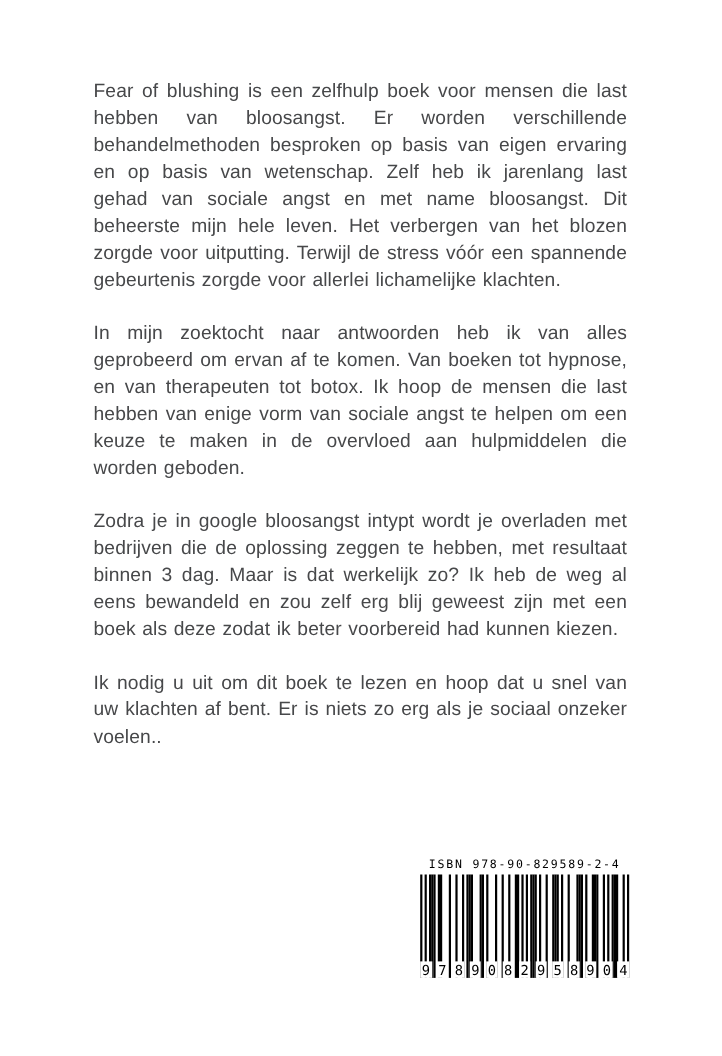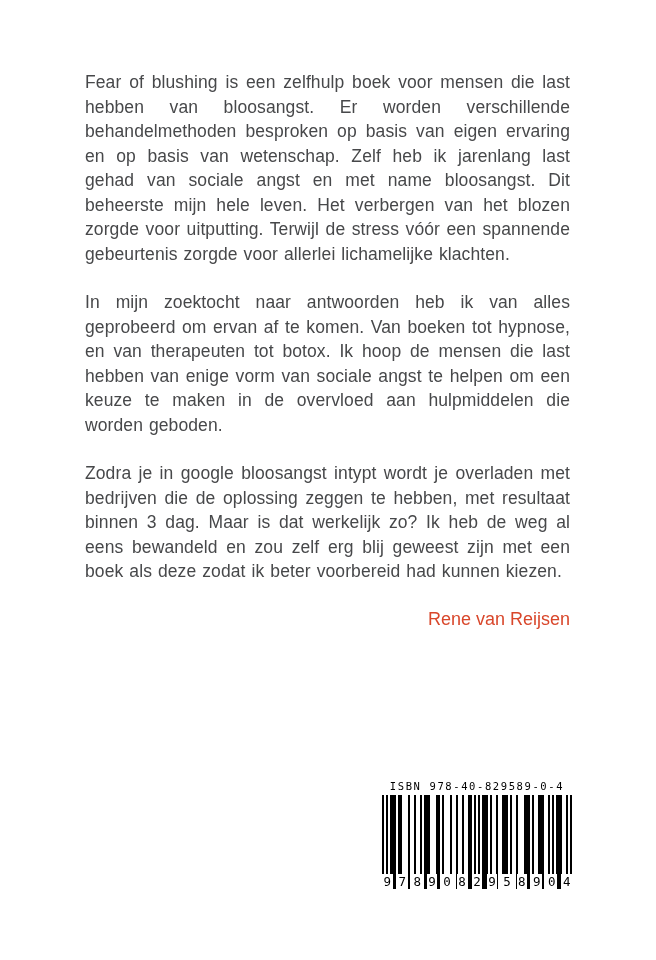--- a/index.html
+++ b/index.html
@@ -78,26 +78,26 @@
 </style>
 </head>
 <body>
 
 <div class="cover">
 
   <main class="blurb">
     <p>Fear of blushing is een zelfhulp boek voor mensen die last hebben van bloosangst. Er worden verschillende behandelmethoden besproken op basis van eigen ervaring en op basis van wetenschap. Zelf heb ik jarenlang last gehad van sociale angst en met name bloosangst. Dit beheerste mijn hele leven. Het verbergen van het blozen zorgde voor uitputting. Terwijl de stress vóór een spannende gebeurtenis zorgde voor allerlei lichamelijke klachten.</p>
     <p>In mijn zoektocht naar antwoorden heb ik van alles geprobeerd om ervan af te komen. Van boeken tot hypnose, en van therapeuten tot botox. Ik hoop de mensen die last hebben van enige vorm van sociale angst te helpen om een keuze te maken in de overvloed aan hulpmiddelen die worden geboden.</p>
     <p>Zodra je in google bloosangst intypt wordt je overladen met bedrijven die de oplossing zeggen te hebben, met resultaat binnen 3 dag. Maar is dat werkelijk zo? Ik heb de weg al eens bewandeld en zou zelf erg blij geweest zijn met een boek als deze zodat ik beter voorbereid had kunnen kiezen.</p>
+    <p>Ik nodig u uit om dit boek te lezen en hoop dat u snel van uw klachten af bent. Er is niets zo erg als je sociaal onzeker voelen..</p>
   </main>
 
-  <div class="author">Rene van Reijsen</div>
 
   <div class="barcode">
-    <div class="isbn">ISBN 978-40-829589-0-4</div>
+    <div class="isbn">ISBN 978-90-829589-2-4</div>
     <div class="bars">
         <div class="m" style="width: 2px; background: rgb(0, 0, 0);"></div>
         <div class="m" style="width: 2px; background: transparent;"></div>
         <div class="m" style="width: 2px; background: rgb(0, 0, 0);"></div>
         <div class="m" style="width: 2px; background: transparent;"></div>
         <div class="m" style="width: 2px; background: rgb(0, 0, 0);"></div>
         <div class="m" style="width: 2px; background: rgb(0, 0, 0);"></div>
         <div class="m" style="width: 2px; background: rgb(0, 0, 0);"></div>
         <div class="m" style="width: 2px; background: transparent;"></div>
         <div class="m" style="width: 2px; background: rgb(0, 0, 0);"></div>

